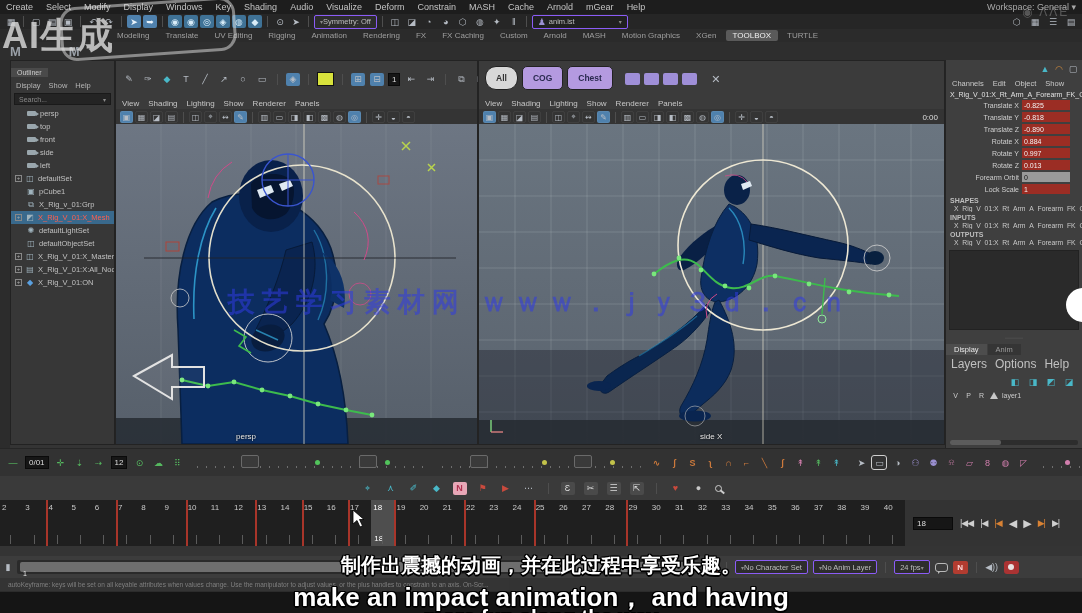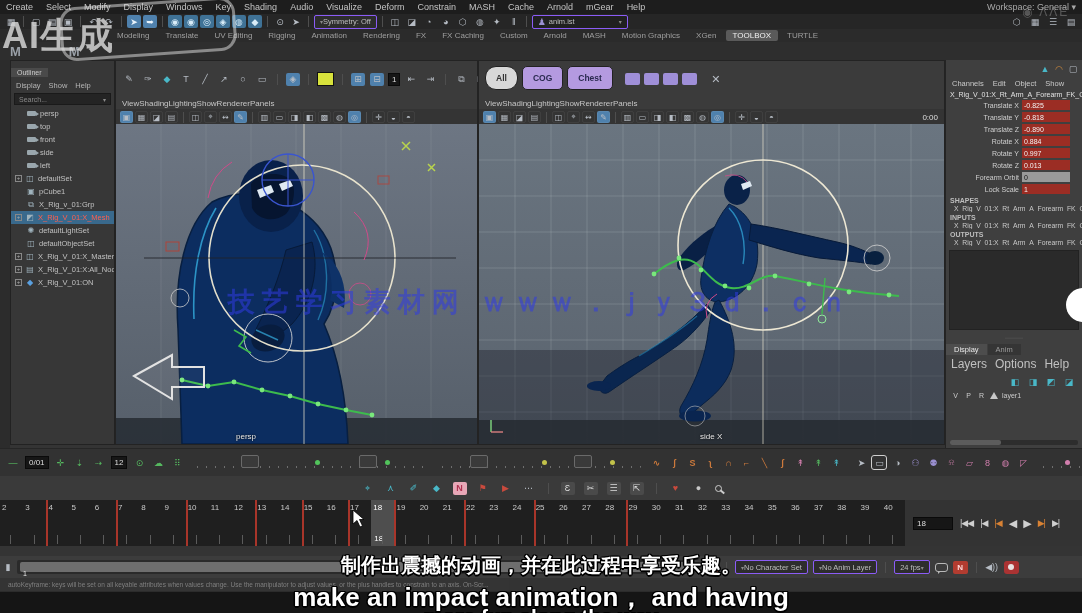--- a/index.html
+++ b/index.html
@@ -61,21 +61,21 @@
   .out-row .plus { width:7px; height:7px; border:1px solid #888; font-size:6px; line-height:5px;
                    text-align:center; color:#aaa; flex:none; }
   .out-row .oic { width:10px; text-align:center; font-size:8px; color:#9fb3bd; flex:none; }
   .cam { width:9px; height:5px; background:#9aa7ad; position:relative; border-radius:1px; flex:none; margin:0 1px; }
   .cam::after { content:''; position:absolute; right:-3px; top:0.5px; border-left:3px solid #9aa7ad;
                 border-top:2px solid transparent; border-bottom:2px solid transparent; }
 
   
   .pane { background:#3b3b3b; border:1px solid #232323; }
   .pane-toolbar { display:flex; align-items:center; gap:4px; padding:0 6px; height:36px; }
-  .pane-menus { display:flex; font-size:8px; color:#c6c6c6; height:12px; align-items:center; padding:0 6px; }
+  .pane-menus { display:flex; gap:9px; font-size:8px; color:#c6c6c6; height:12px; align-items:center; padding:0 6px; }
   .pane-icons { display:flex; gap:2px; align-items:center; height:16px; padding:0 4px; background:#343434; }
   .pane-icons .ic { width:13px; height:12px; font-size:8px; border:1px solid rgba(255,255,255,.06); border-radius:2px; }
   .viewport-label { position:absolute; font-size:8px; color:#e8e8e8; text-shadow:0 0 2px #000; }
   .picker-btn { height:24px; border-radius:5px; border:1px solid #222; font-size:8.5px; font-weight:bold;
                 display:flex; align-items:center; justify-content:center; padding:0 10px; color:#2a2a50; }
   .picker-btn.light { background:#d8d8d8; color:#333;border-radius:11px; }
   .picker-btn.purp  { background:#b49ae0; }
   .pickic { width:15px; height:12px; background:#9f8fd8; border-radius:2px; flex:none; }
   .hud { font-size:8px; color:#dfdfdf; }
 

